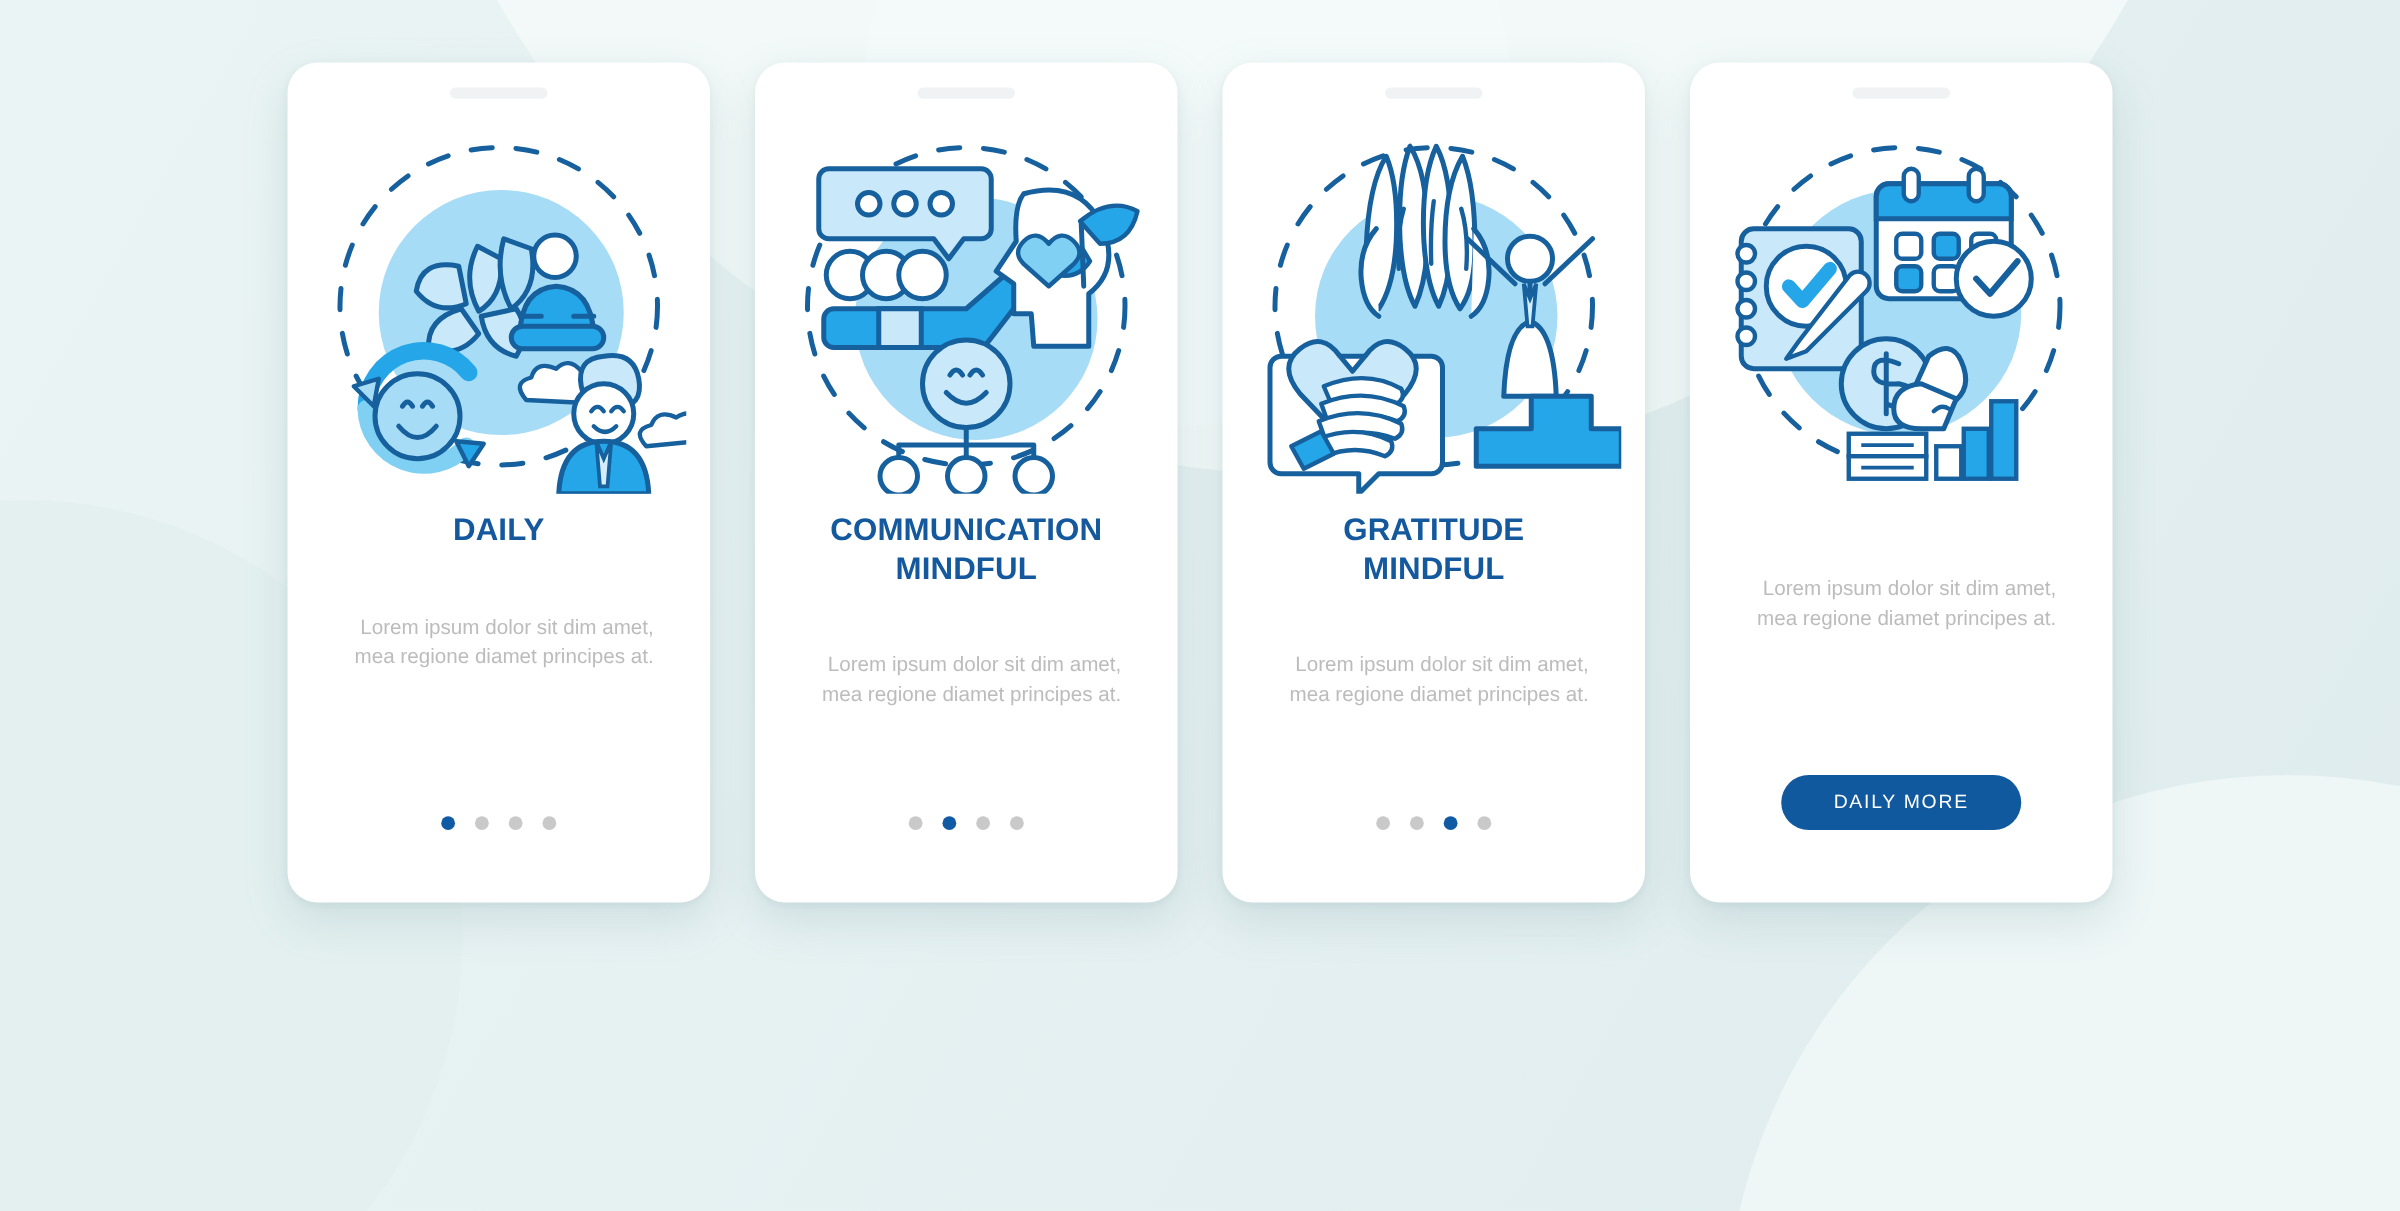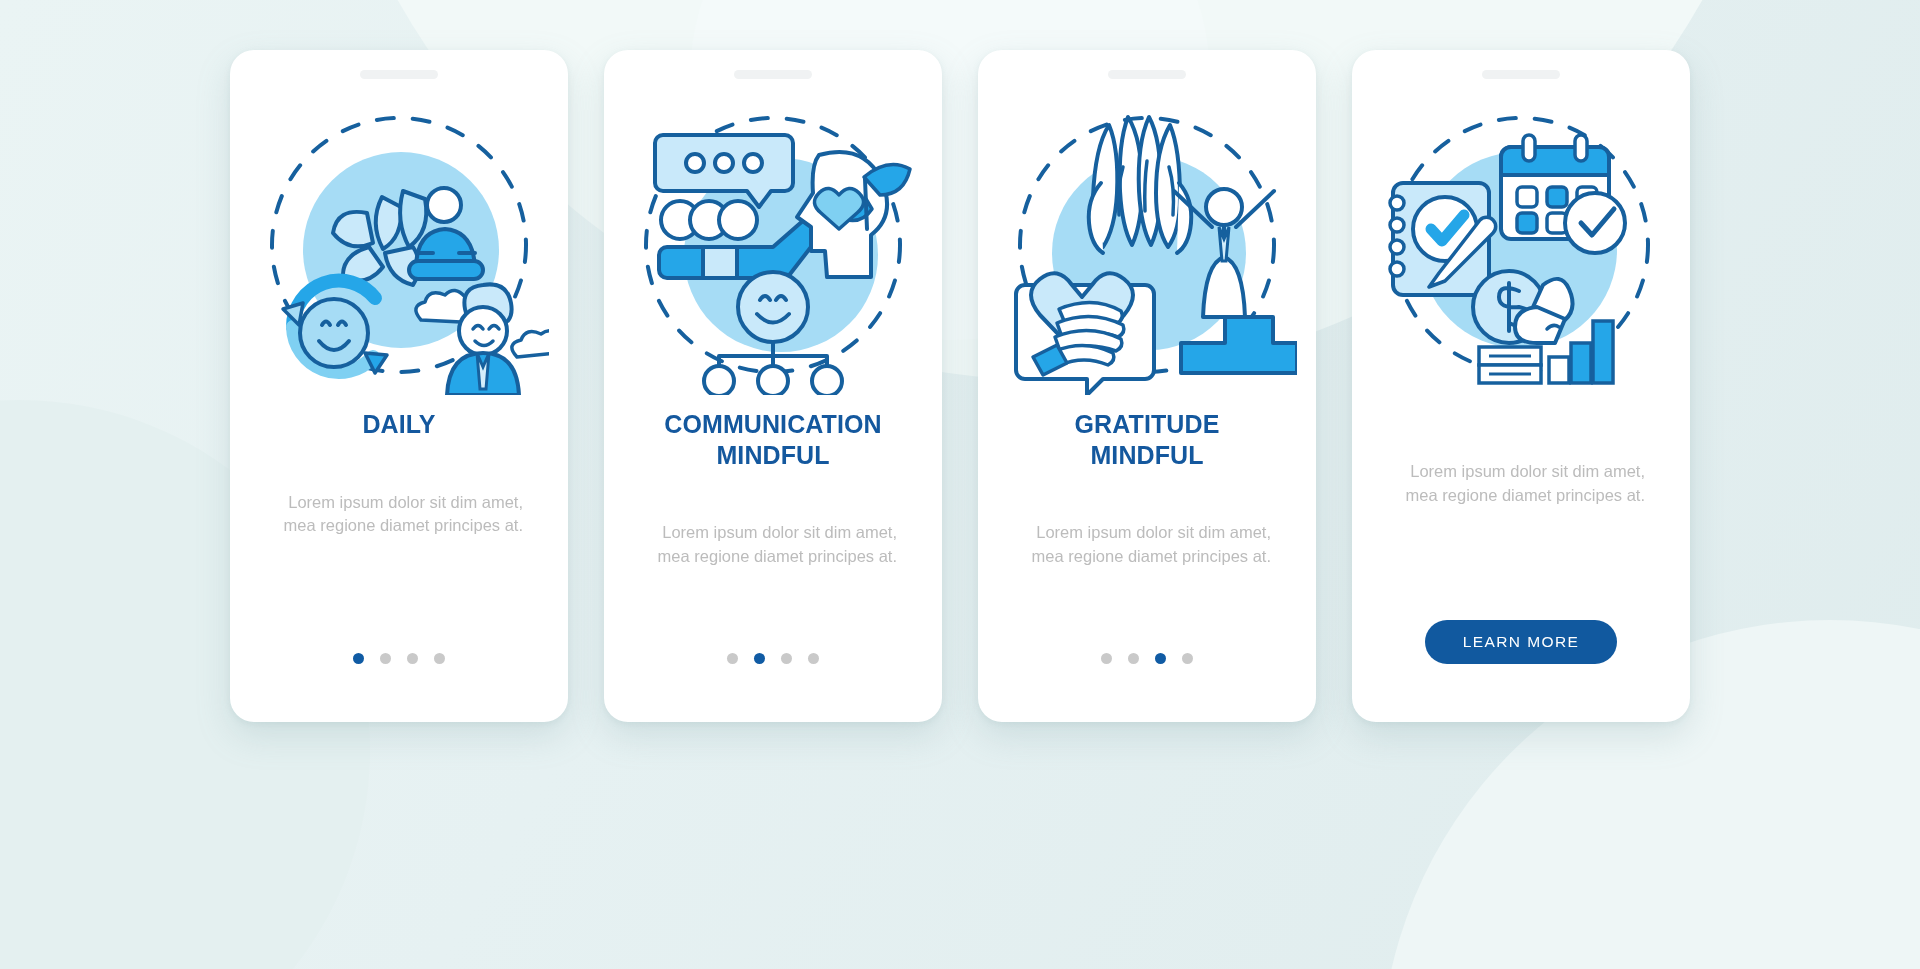--- a/index.html
+++ b/index.html
@@ -390,17 +390,17 @@
         </g>
       </svg>
     </div>
 
     <div class="card-title">
     </div>
 
     <div class="card-body">Lorem ipsum dolor sit dim amet, mea regione diamet principes at.</div>
 
     <div class="footer">
-      <button class="learn-btn">LEARN MORE</button>
+      <button class="learn-btn">DAILY MORE</button>
     </div>
   </div>
 
 </div>
 
 </body></html>

